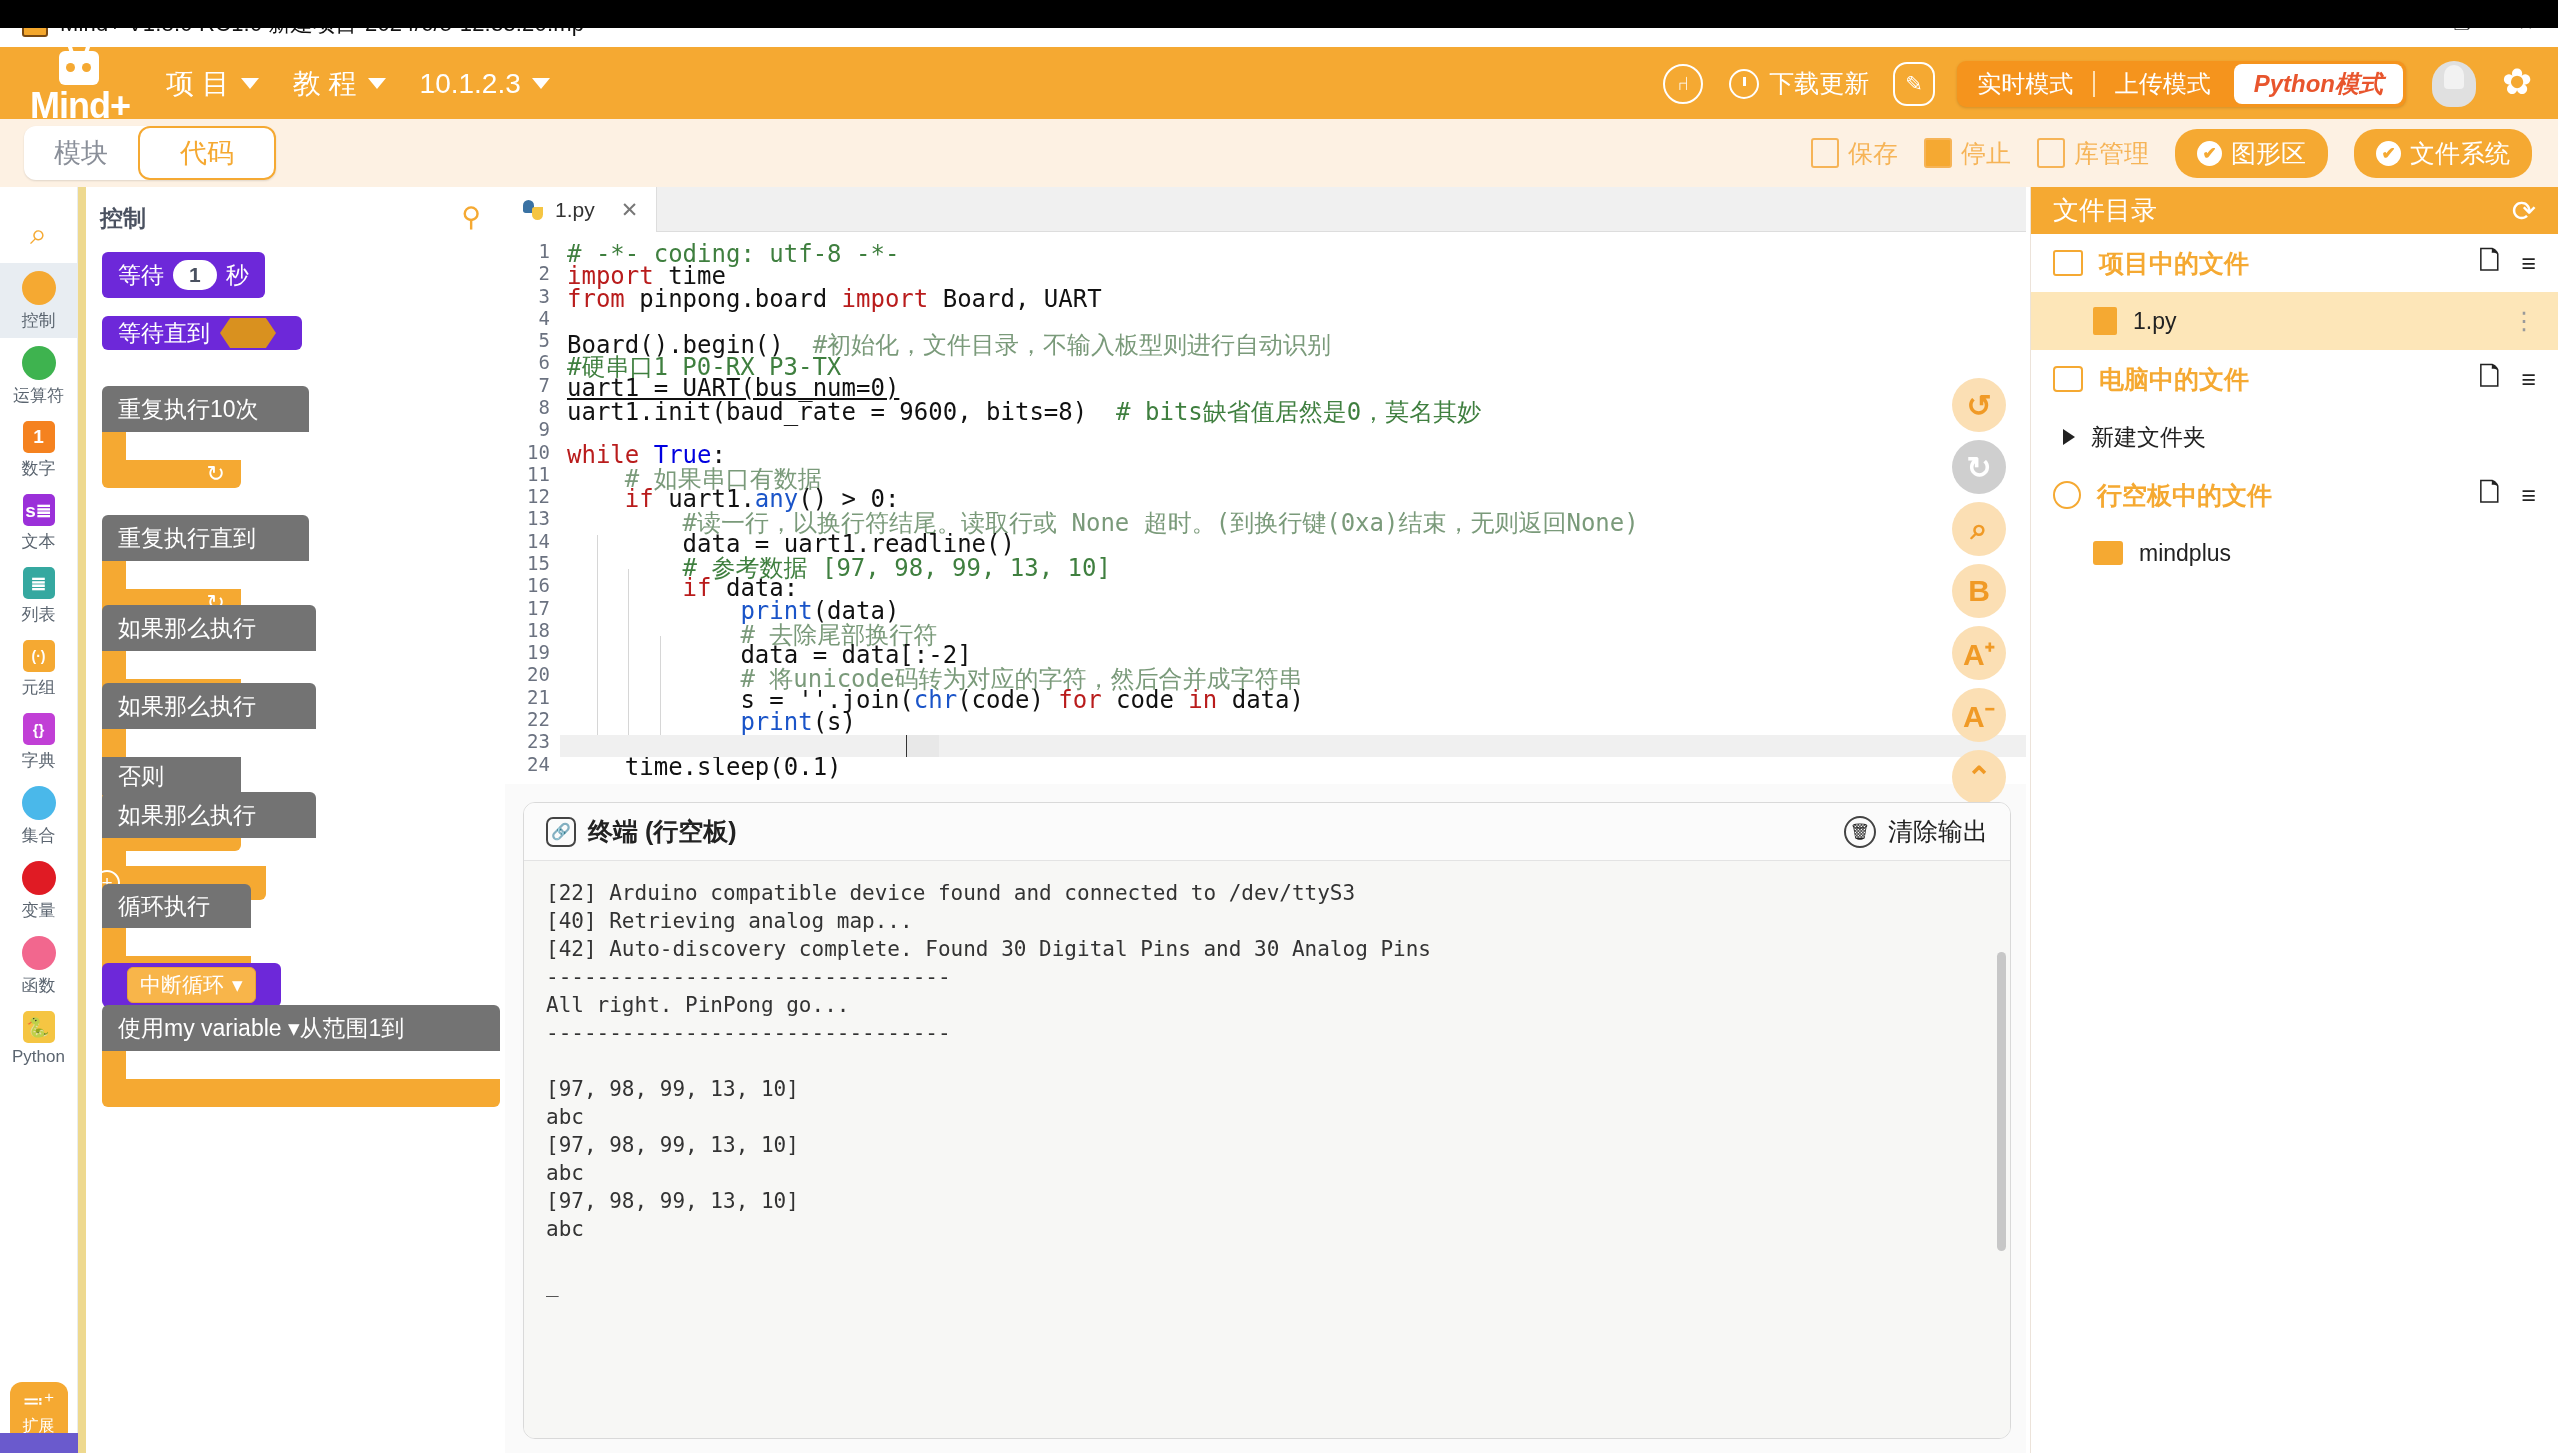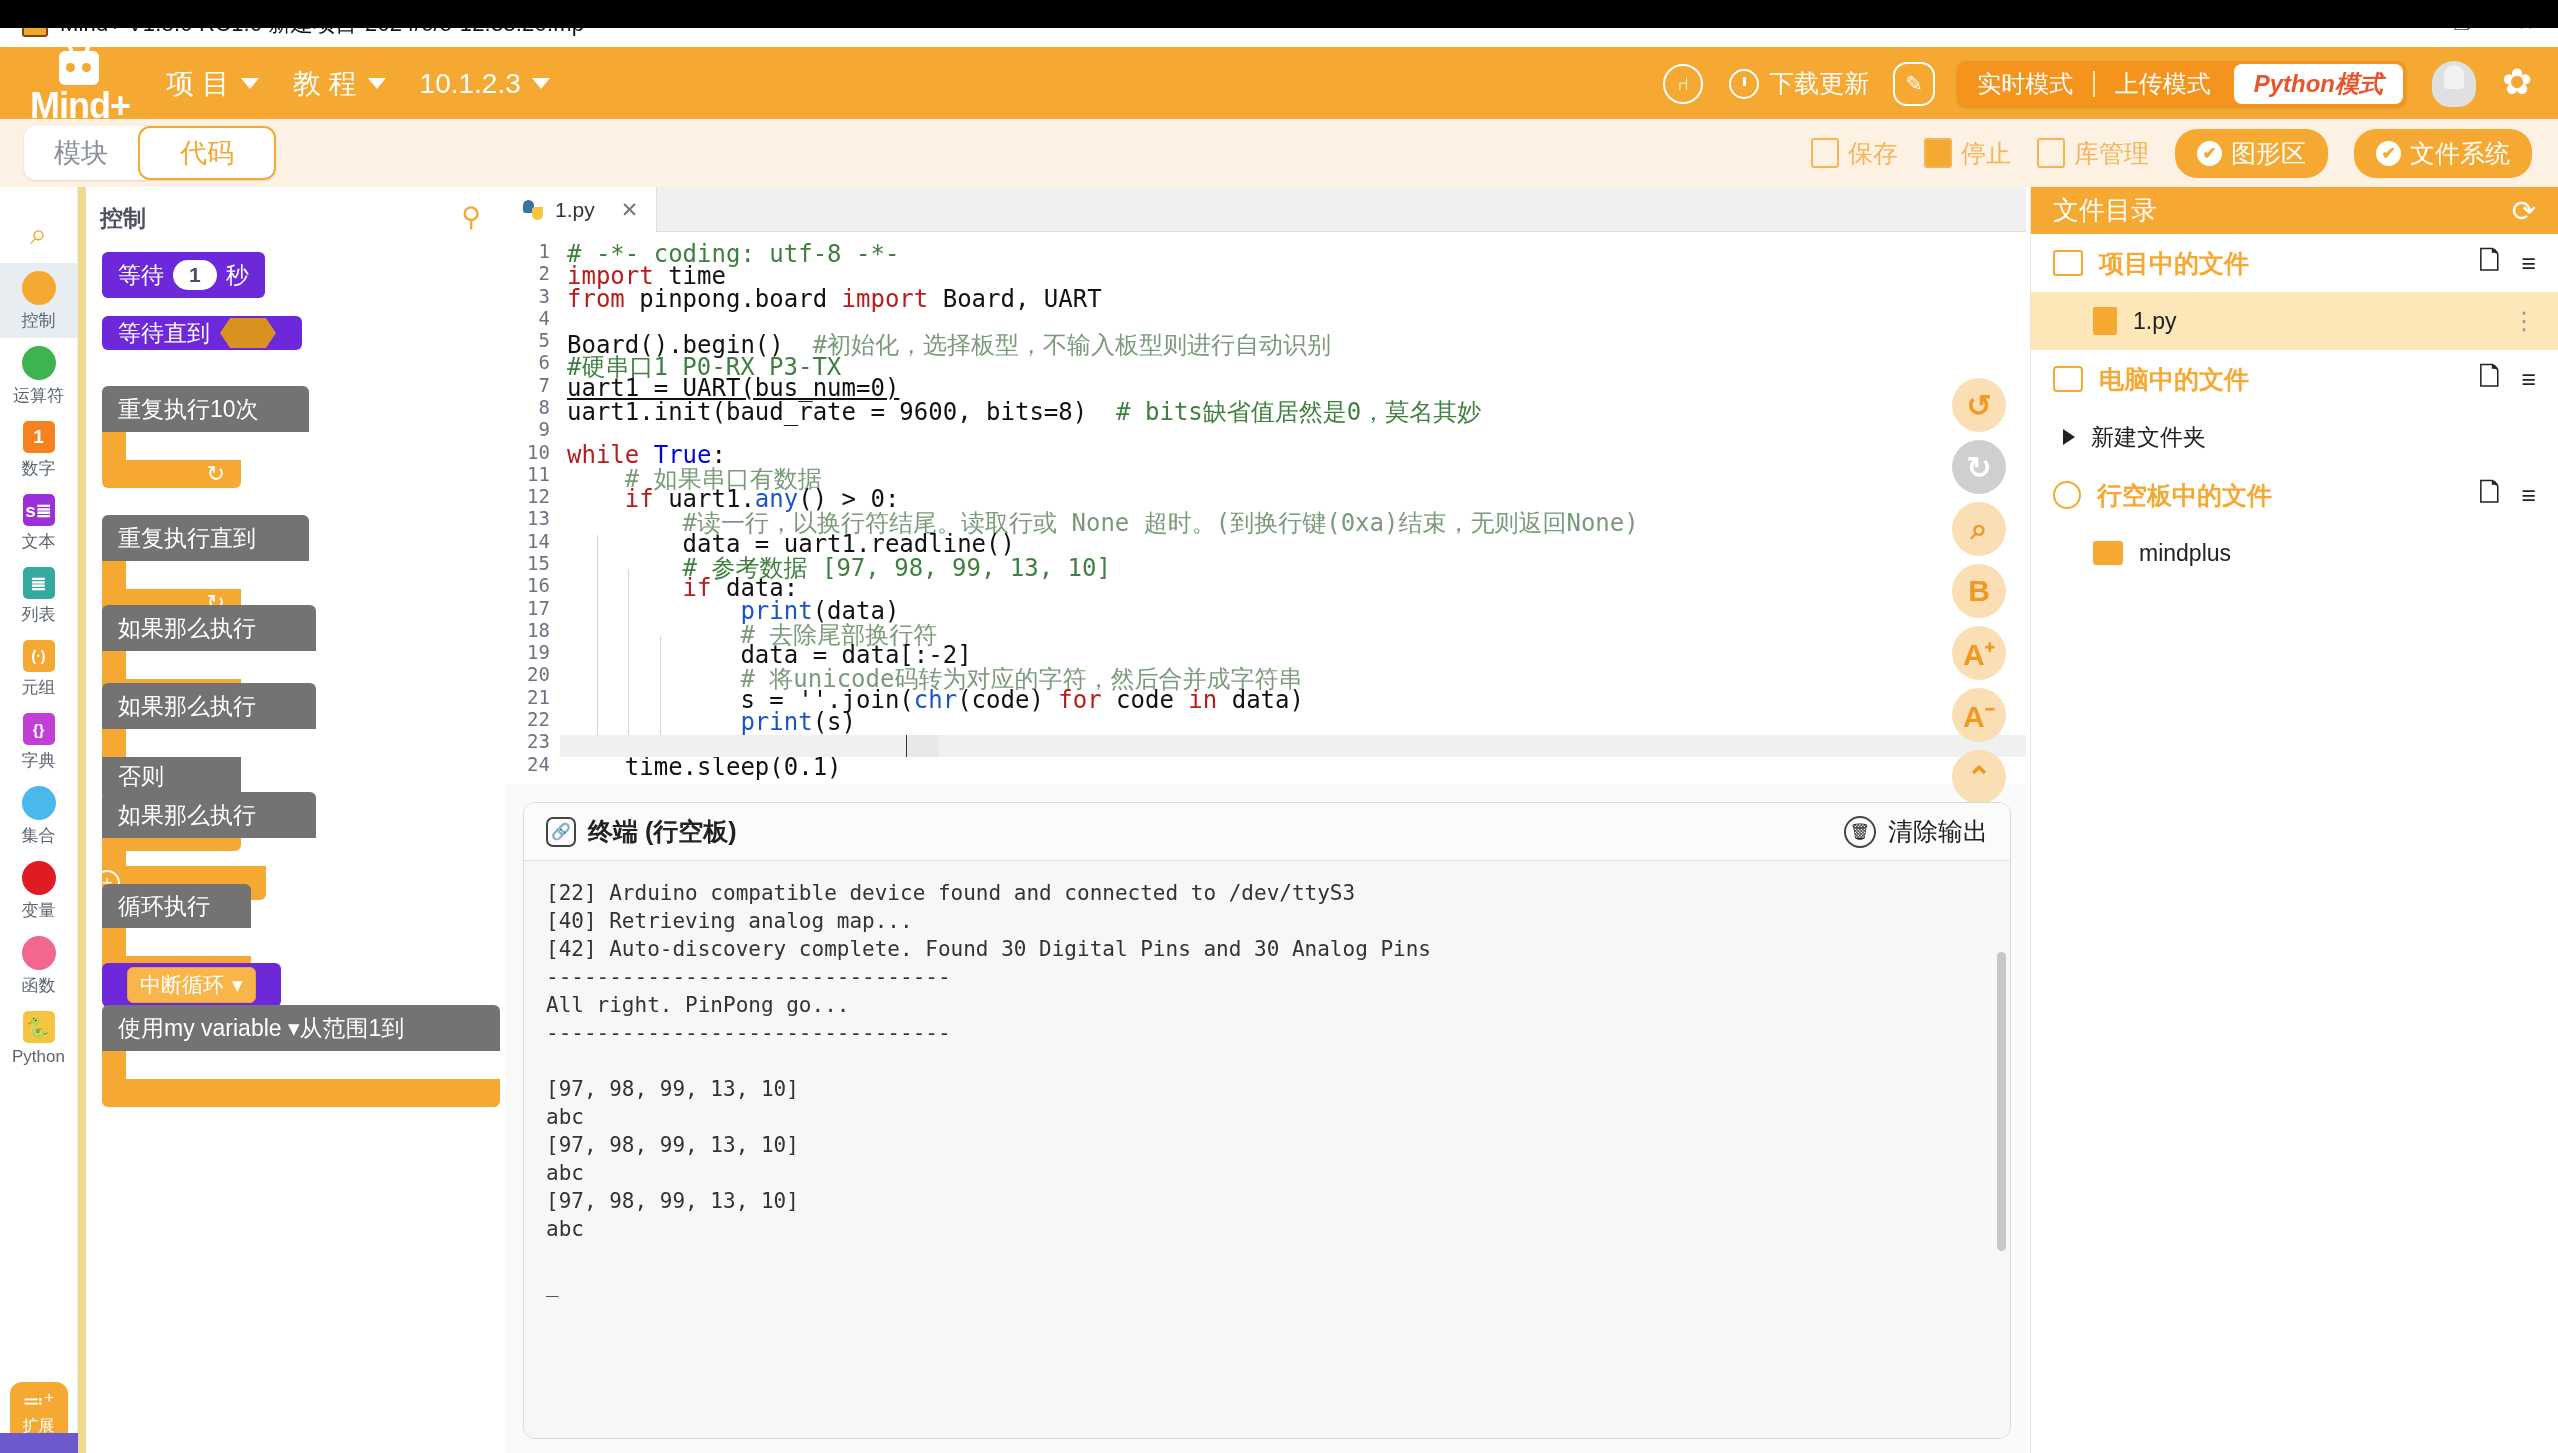--- a/index.html
+++ b/index.html
@@ -470,21 +470,21 @@
           <div class="ln" style="top: 454px;">21</div>
           <div class="ln" style="top: 476px;">22</div>
           <div class="ln" style="top: 498px;">23</div>
           <div class="ln" style="top: 521px;">24</div>
         </div>
       <div id="codelines">
           <div class="cl" style="top: 8px;"><span class="cm"># -*- coding: utf-8 -*-</span></div>
           <div class="cl" style="top: 30px;"><span class="kw">import</span><span> time</span></div>
           <div class="cl" style="top: 53px;"><span class="kw">from</span><span> pinpong.board </span><span class="kw">import</span><span> Board, UART</span></div>
           <div class="cl" style="top: 75px;"></div>
-          <div class="cl" style="top: 97px;"><span>Board().begin()  </span><span class="cm2">#初始化，选择板型，不输入板型则进行自动识别</span></div>
+          <div class="cl" style="top: 97px;"><span>Board().begin()  </span><span class="cm2">#初始化，文件目录，不输入板型则进行自动识别</span></div>
           <div class="cl" style="top: 119px;"><span class="cm">#硬串口1 P0-RX P3-TX</span></div>
           <div class="cl" style="top: 142px; text-decoration: underline;"><span>uart1 = UART(bus_num=0)</span></div>
           <div class="cl" style="top: 164px;"><span>uart1.init(baud_rate = 9600, bits=8)  </span><span class="cm"># bits缺省值居然是0，莫名其妙</span></div>
           <div class="cl" style="top: 186px;"></div>
           <div class="cl" style="top: 209px;"><span class="kw">while</span><span> </span><span class="kw2">True</span><span>:</span></div>
           <div class="cl" style="top: 231px;"><span>    </span><span class="cm2"># 如果串口有数据</span></div>
           <div class="cl" style="top: 253px;"><span>    </span><span class="kw">if</span><span> uart1.</span><span class="fn">any</span><span>() &gt; 0:</span></div>
           <div class="cl" style="top: 275px;"><span>        </span><span class="cm2">#读一行，以换行符结尾。读取行或 None 超时。(到换行键(0xa)结束，无则返回None)</span></div>
           <div class="cl" style="top: 298px;"><span>        data = uart1.readline()</span></div>
           <div class="cl" style="top: 320px;"><span>        </span><span class="cm"># 参考数据 [97, 98, 99, 13, 10]</span></div>

